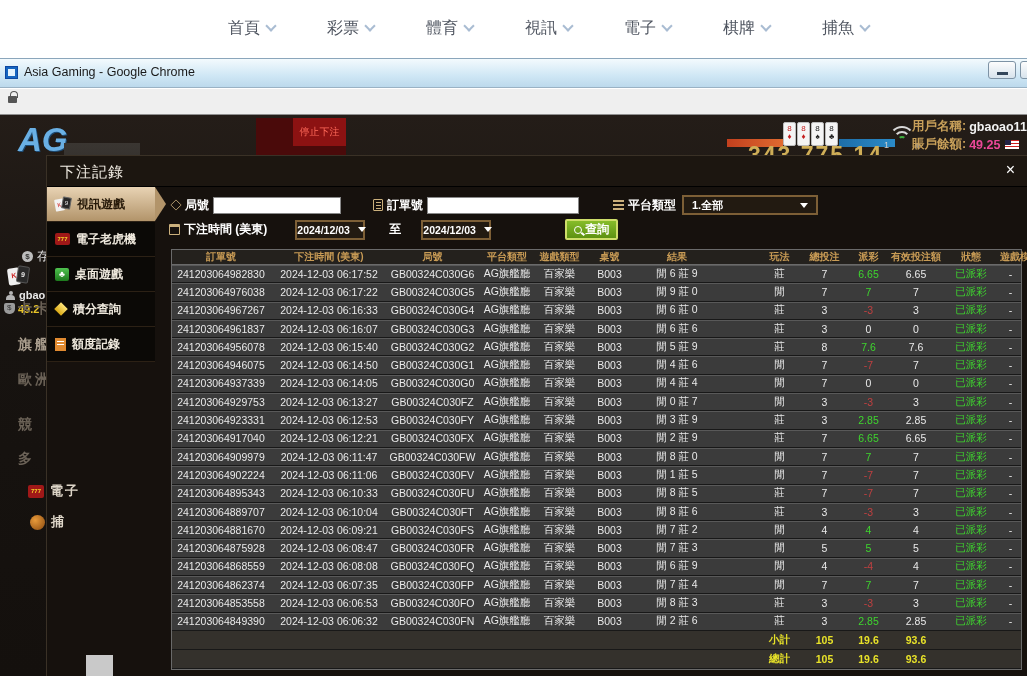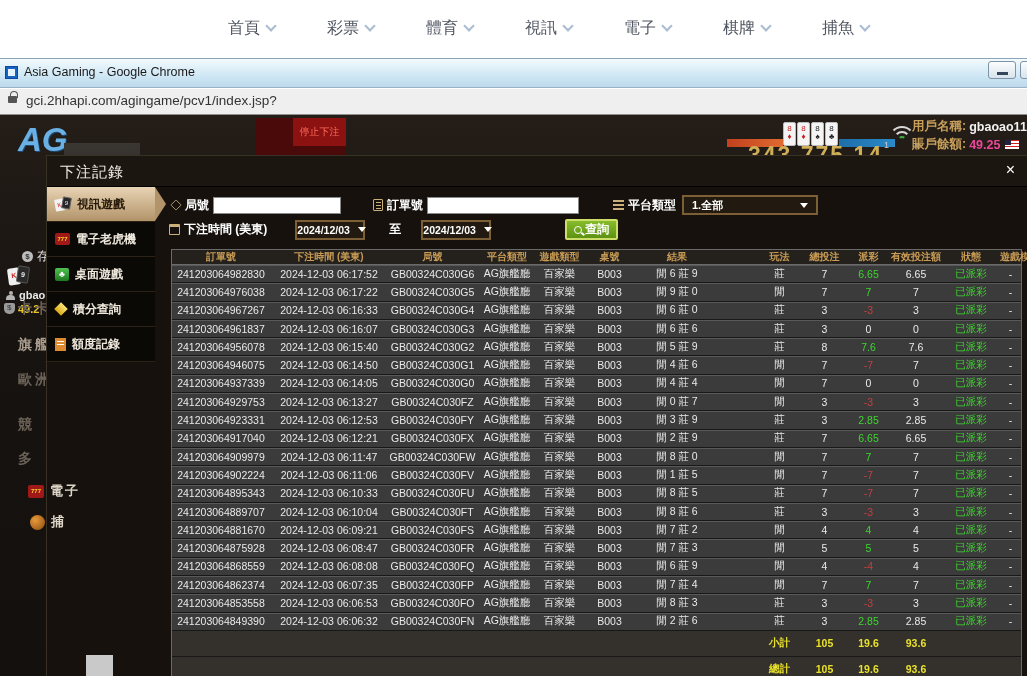--- a/index.html
+++ b/index.html
@@ -134,21 +134,21 @@
   .trow { display:grid; grid-template-columns:98px 118px 89px 60px 45px 55px 80px 40px 45px 45px 43px 52px 58px 1fr; align-items:center; }
   .thead { height:15px; background:#24211d; border-bottom:1px solid #6a6a6a; }
   .thead div { font-size:10px; font-weight:bold; color:#c89b55; text-align:center; white-space:nowrap; }
   .drow { height:18.3px; background:#3b3b3b; border-bottom:1px solid #181818; box-shadow:inset 0 1px 0 #595959; }
   .drow div { font-size:10.5px; color:#e9e9e9; text-align:center; white-space:nowrap; overflow:hidden; }
   .val-green { color:#3ed52e !important; }
   .val-red { color:#c04040 !important; }
   .status-ok { color:#3ed52e !important; }
   .play-btn { width:11px; height:11px; border-radius:50%; background:radial-gradient(circle at 35% 30%, #f05a4a,#b01212); margin:0 auto; position:relative; cursor:pointer; }
   .play-btn::after { content:""; position:absolute; left:4px; top:3px; border-left:4px solid #fff; border-top:2.5px solid transparent; border-bottom:2.5px solid transparent; }
-  .total-row { height:26px; background:#34312c; border-bottom:1px solid #181818; }
+  .total-row { height:19px; background:#34312c; border-bottom:1px solid #181818; }
   .total-row div { font-size:10.5px; font-weight:bold; color:#e8e229; text-align:center; }
 </style>
 </head>
 <body>
 
 <div id="screen">
 
   <div class="site-header">
     <div class="main-nav">
       <div class="nav-item">
@@ -182,21 +182,20 @@
     </div>
   </div>
 
   <div class="win-titlebar"></div>
   <div class="favicon"></div>
   <div class="win-title">Asia Gaming - Google Chrome</div>
   <div class="win-btn min"></div>
   <div class="win-btn max"></div>
   <div class="urlbar"></div>
   <div class="lock-icon"></div>
-  <div class="url-text">gci.2hhapi.com/agingame/pcv1/index.jsp?</div>
 
   <div class="game-bg"></div>
   <div class="ag-logo">
     <div class="ag-text">AG</div>
     <div class="ag-sub">ASIA GAMING</div>
   </div>
   <div class="status-badge">
     <div class="status-top">停止下注</div>
     <div class="status-bottom">開牌中</div>
   </div>

